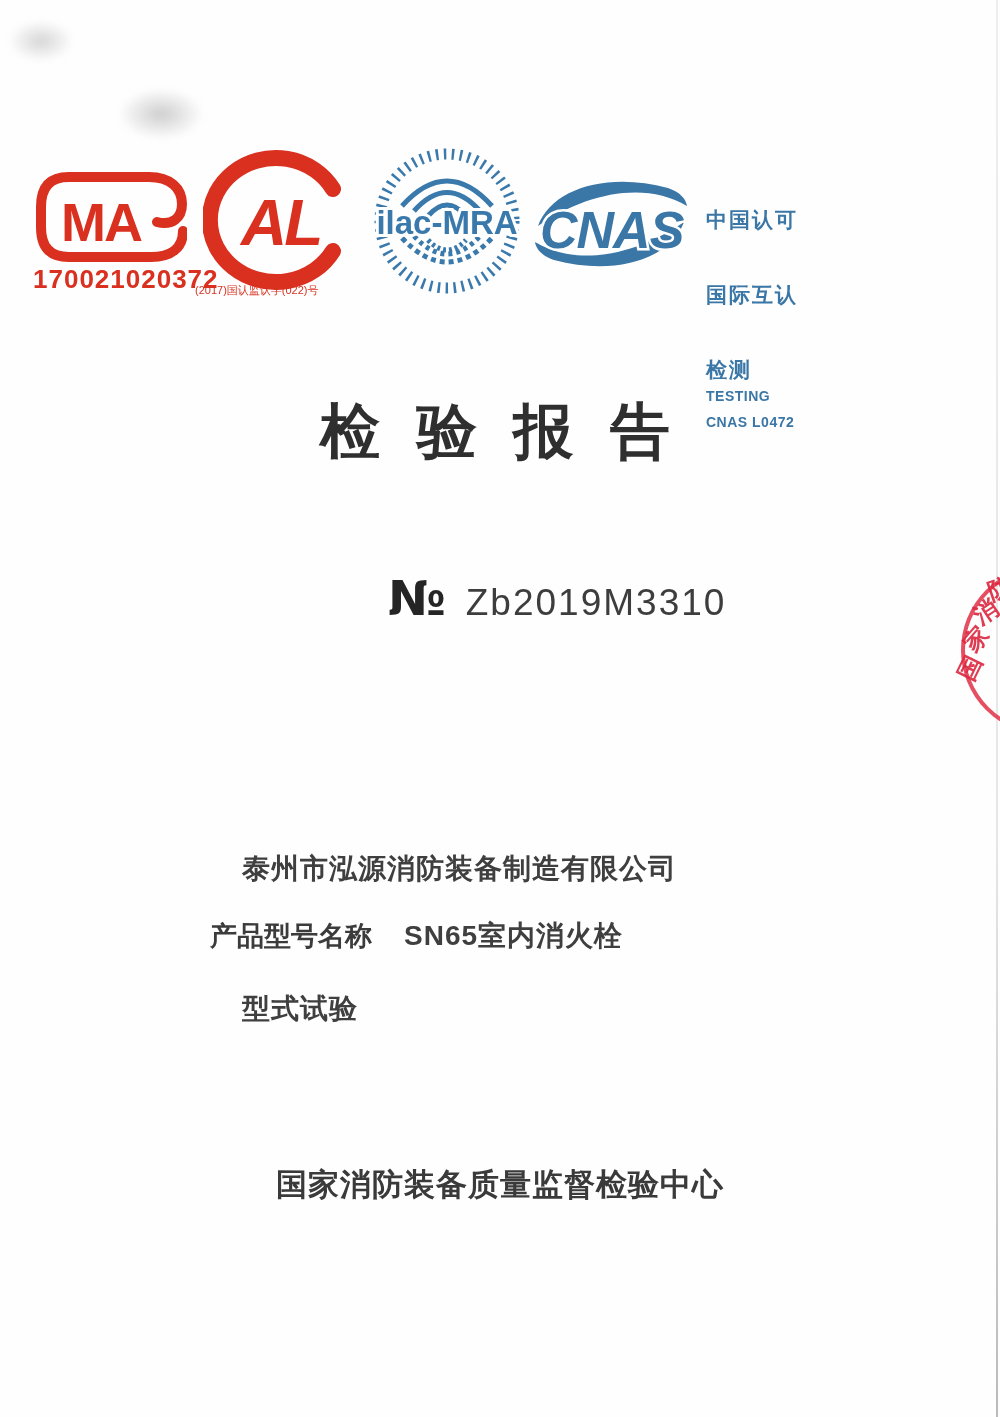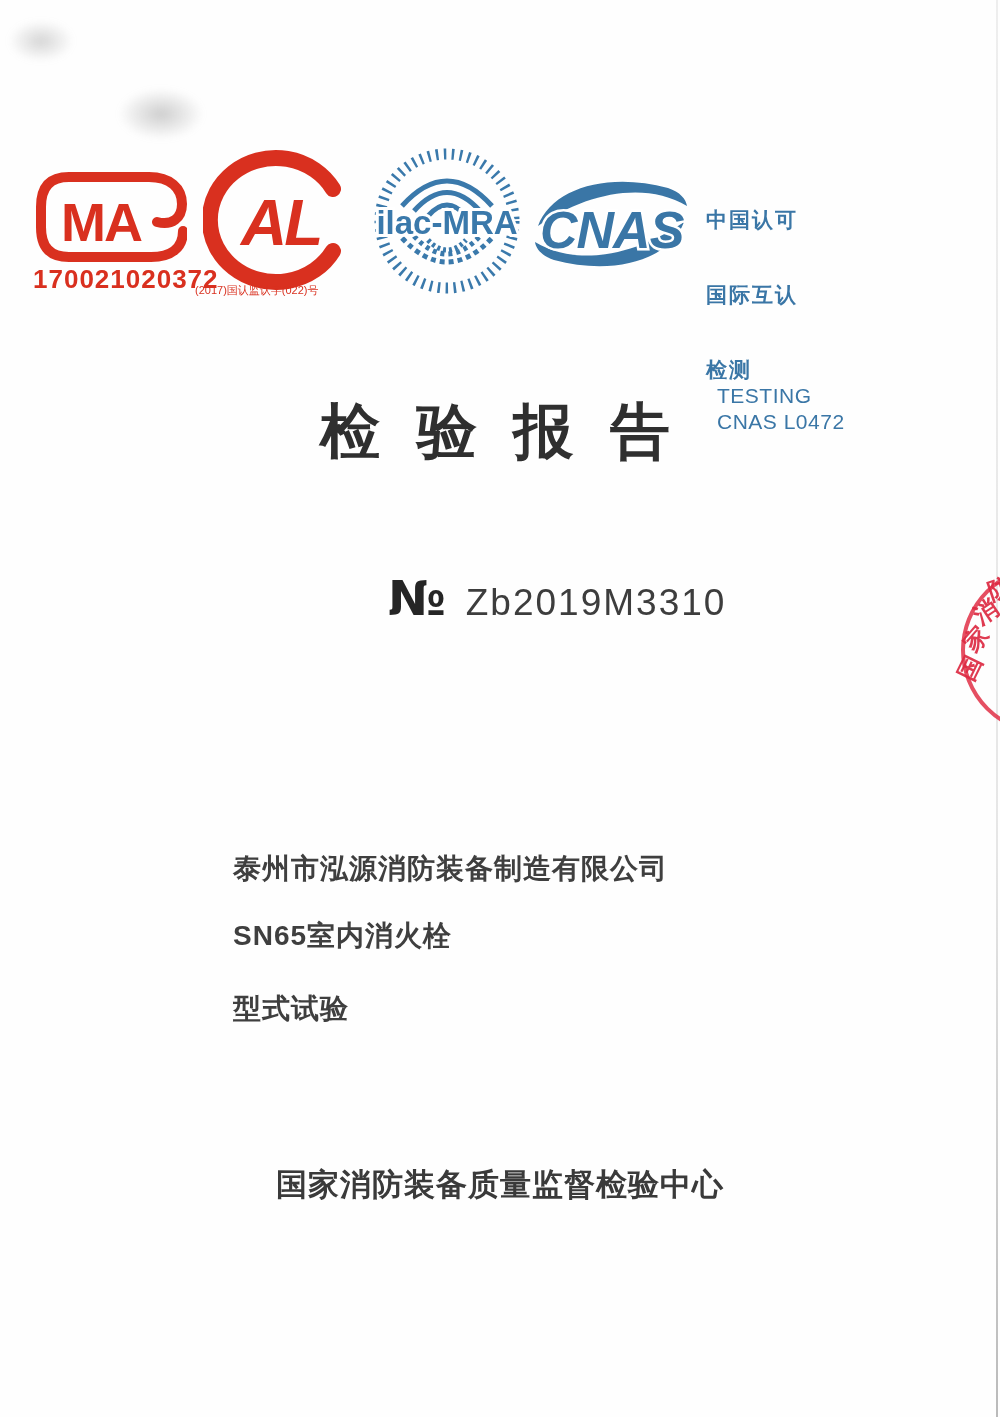--- a/index.html
+++ b/index.html
@@ -23,21 +23,21 @@
   .cma-badge   { left:35px;  top:170px; width:152px; height:94px; }
   .cma-number  { position:absolute; left:33px; top:264px; width:170px;
                  font-size:26px; font-weight:bold; color:#d9301f; letter-spacing:1px; }
   .cal-badge   { left:203px; top:149px; width:146px; height:142px; }
   .cal-caption { position:absolute; left:195px; top:283px; width:210px;
                  font-size:11px; font-weight:normal; color:#d9301f; letter-spacing:0px; white-space:nowrap; }
   .ilac-badge  { left:372px; top:146px; width:150px; height:150px; }
   .cnas-badge  { left:532px; top:167px; width:158px; height:114px; }
   .cnas-text   { position:absolute; left:706px; top:158px; color:#3a76a6; }
   .cnas-text .zh { font-size:21px; font-weight:bold; line-height:27px; letter-spacing:2px;margin-top:48px; }
-  .cnas-text .en { font-size:21px; font-weight:normal; line-height:26px; letter-spacing:.5px;margin-left:11px; }
+  .cnas-text .en { font-size:14px; font-weight:bold; line-height:26px; letter-spacing:.5px; }
 
   
   .report-title {
     position:absolute; left:0; top:392px; width:100%;
     text-align:center; font-size:60px; font-weight:bold; color:#2f2f2f;
     letter-spacing:10px; white-space:nowrap;
   }
 
   
   .report-no { position:absolute; left:388px; top:570px; display:flex; align-items:baseline; }
@@ -48,21 +48,21 @@
   .seal { position:absolute; left:961px; top:565px; width:170px; height:170px;
           border:4px solid rgba(224,48,70,.85); border-radius:50%;
           filter:blur(.4px); }
   .seal-char { position:absolute; font-size:24px; font-weight:bold; color:#dd2b43;
                font-family:"Liberation Serif","DejaVu Serif",serif; opacity:.92; }
 
   
   .field-row { position:absolute; left:210px; display:flex; align-items:baseline; }
   .field-row .lbl { width:162px; font-size:27px; font-weight:600; color:#3b3b3b;
                     text-align:justify; text-align-last:justify; white-space:nowrap; }
-  .field-row .val { margin-left:23px; font-size:28px; font-weight:600; color:#3f3f3f;
+  .field-row .val { margin-left:32px; font-size:28px; font-weight:600; color:#3f3f3f;
                     letter-spacing:1px; white-space:nowrap; }
   .row-1 { top:850px; } .row-2 { top:917px; } .row-3 { top:990px; }
 
   
   .issuer { position:absolute; left:0; top:1164px; width:100%;
             text-align:center; font-size:31px; font-weight:600; color:#3a3a3a;
             letter-spacing:1px; }
 </style>
 </head>
 <body>
@@ -120,20 +120,21 @@
   <div class="seal"></div>
   <span class="seal-char" style="left:958px; top:652px; transform:rotate(-64deg);">国</span>
   <span class="seal-char" style="left:964px; top:623px; transform:rotate(-49deg);">家</span>
   <span class="seal-char" style="left:974px; top:596px; transform:rotate(-34deg);">消</span>
   <span class="seal-char" style="left:988px; top:573px; transform:rotate(-19deg);">防</span>
 
   <div class="field-row row-1">
     <span class="val">泰州市泓源消防装备制造有限公司</span>
   </div>
   <div class="field-row row-2">
+    <span class="lbl">产品型号名称</span>
     <span class="val">SN65室内消火栓</span>
   </div>
   <div class="field-row row-3">
     <span class="val">型式试验</span>
   </div>
 
   <div class="issuer">国家消防装备质量监督检验中心</div>
 
 </div>
 

